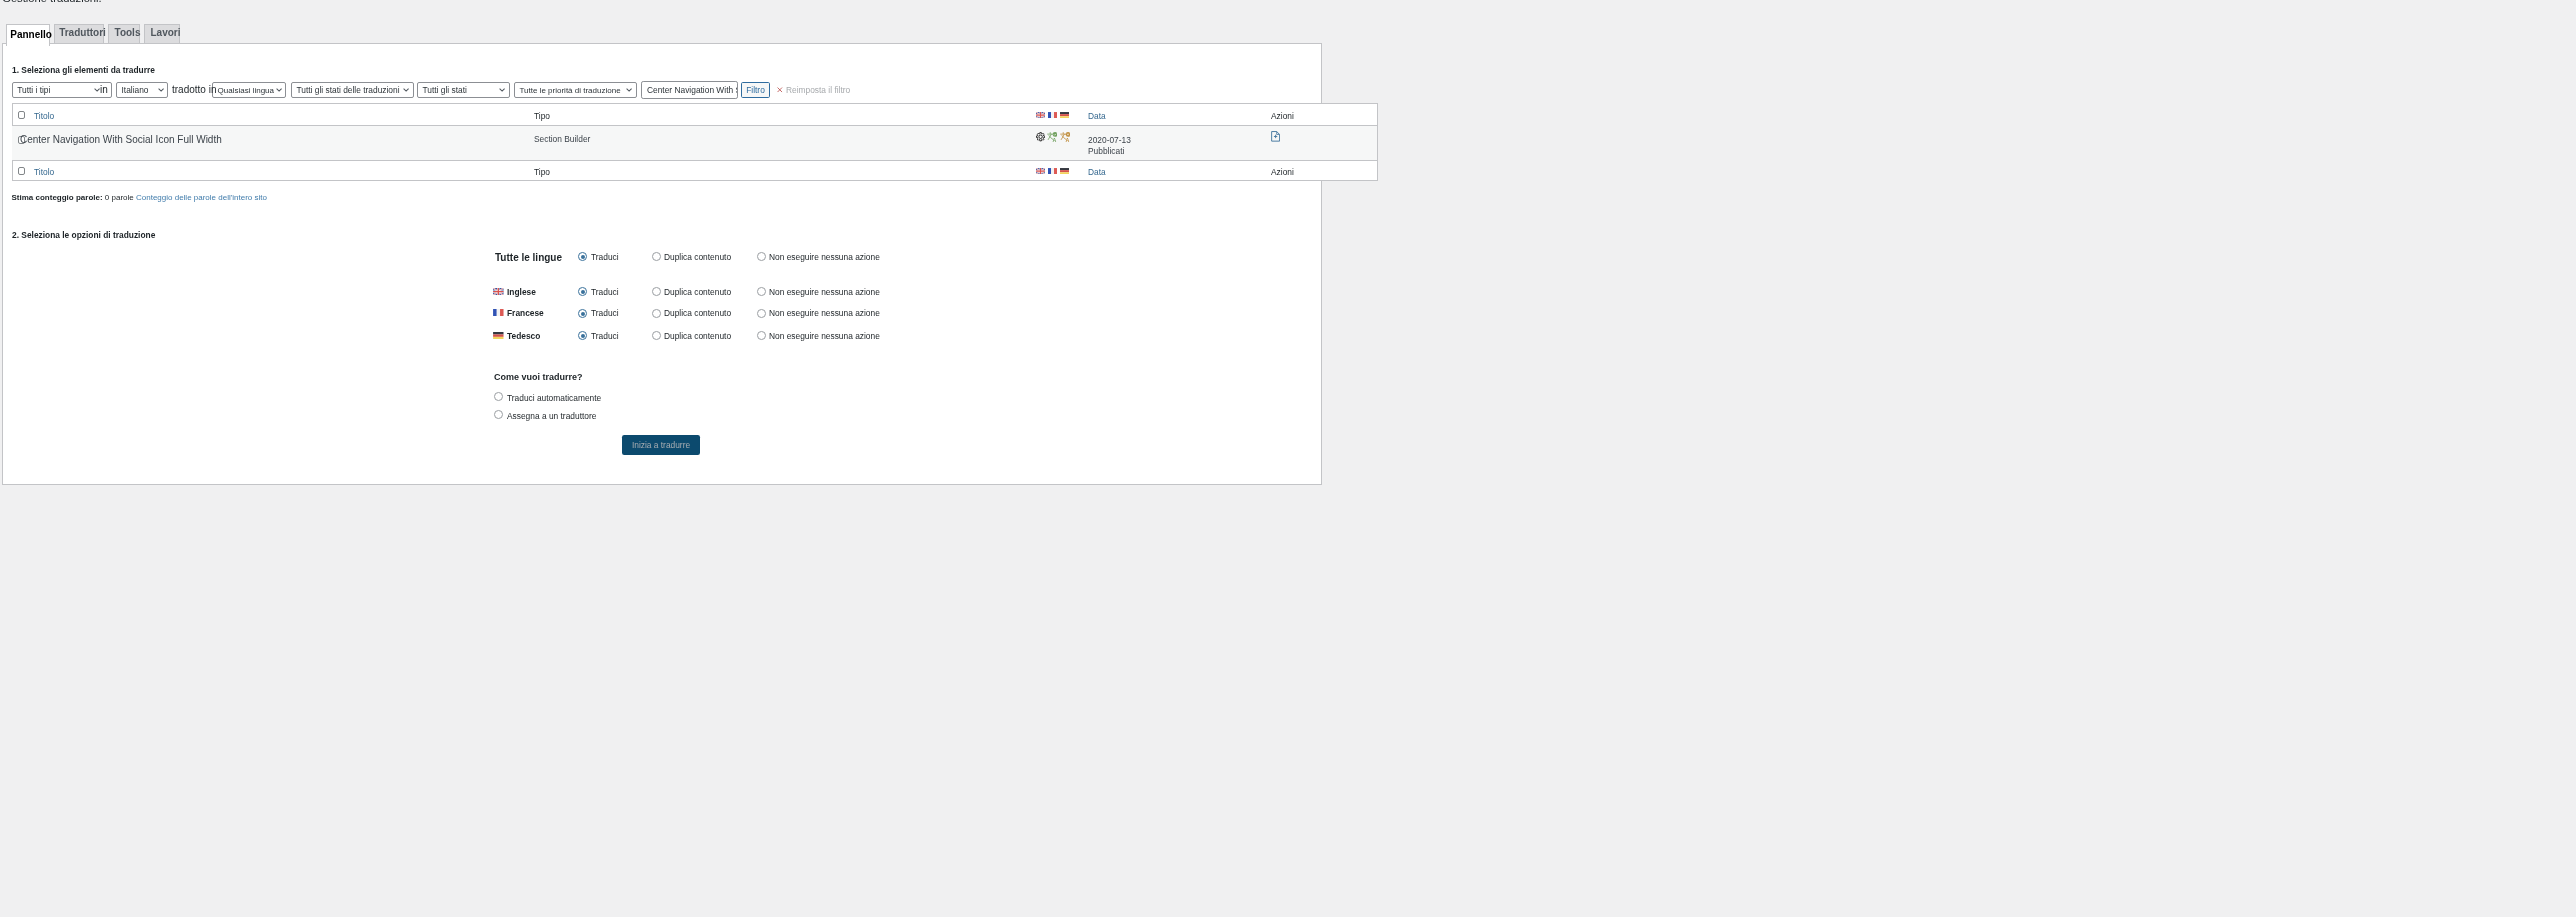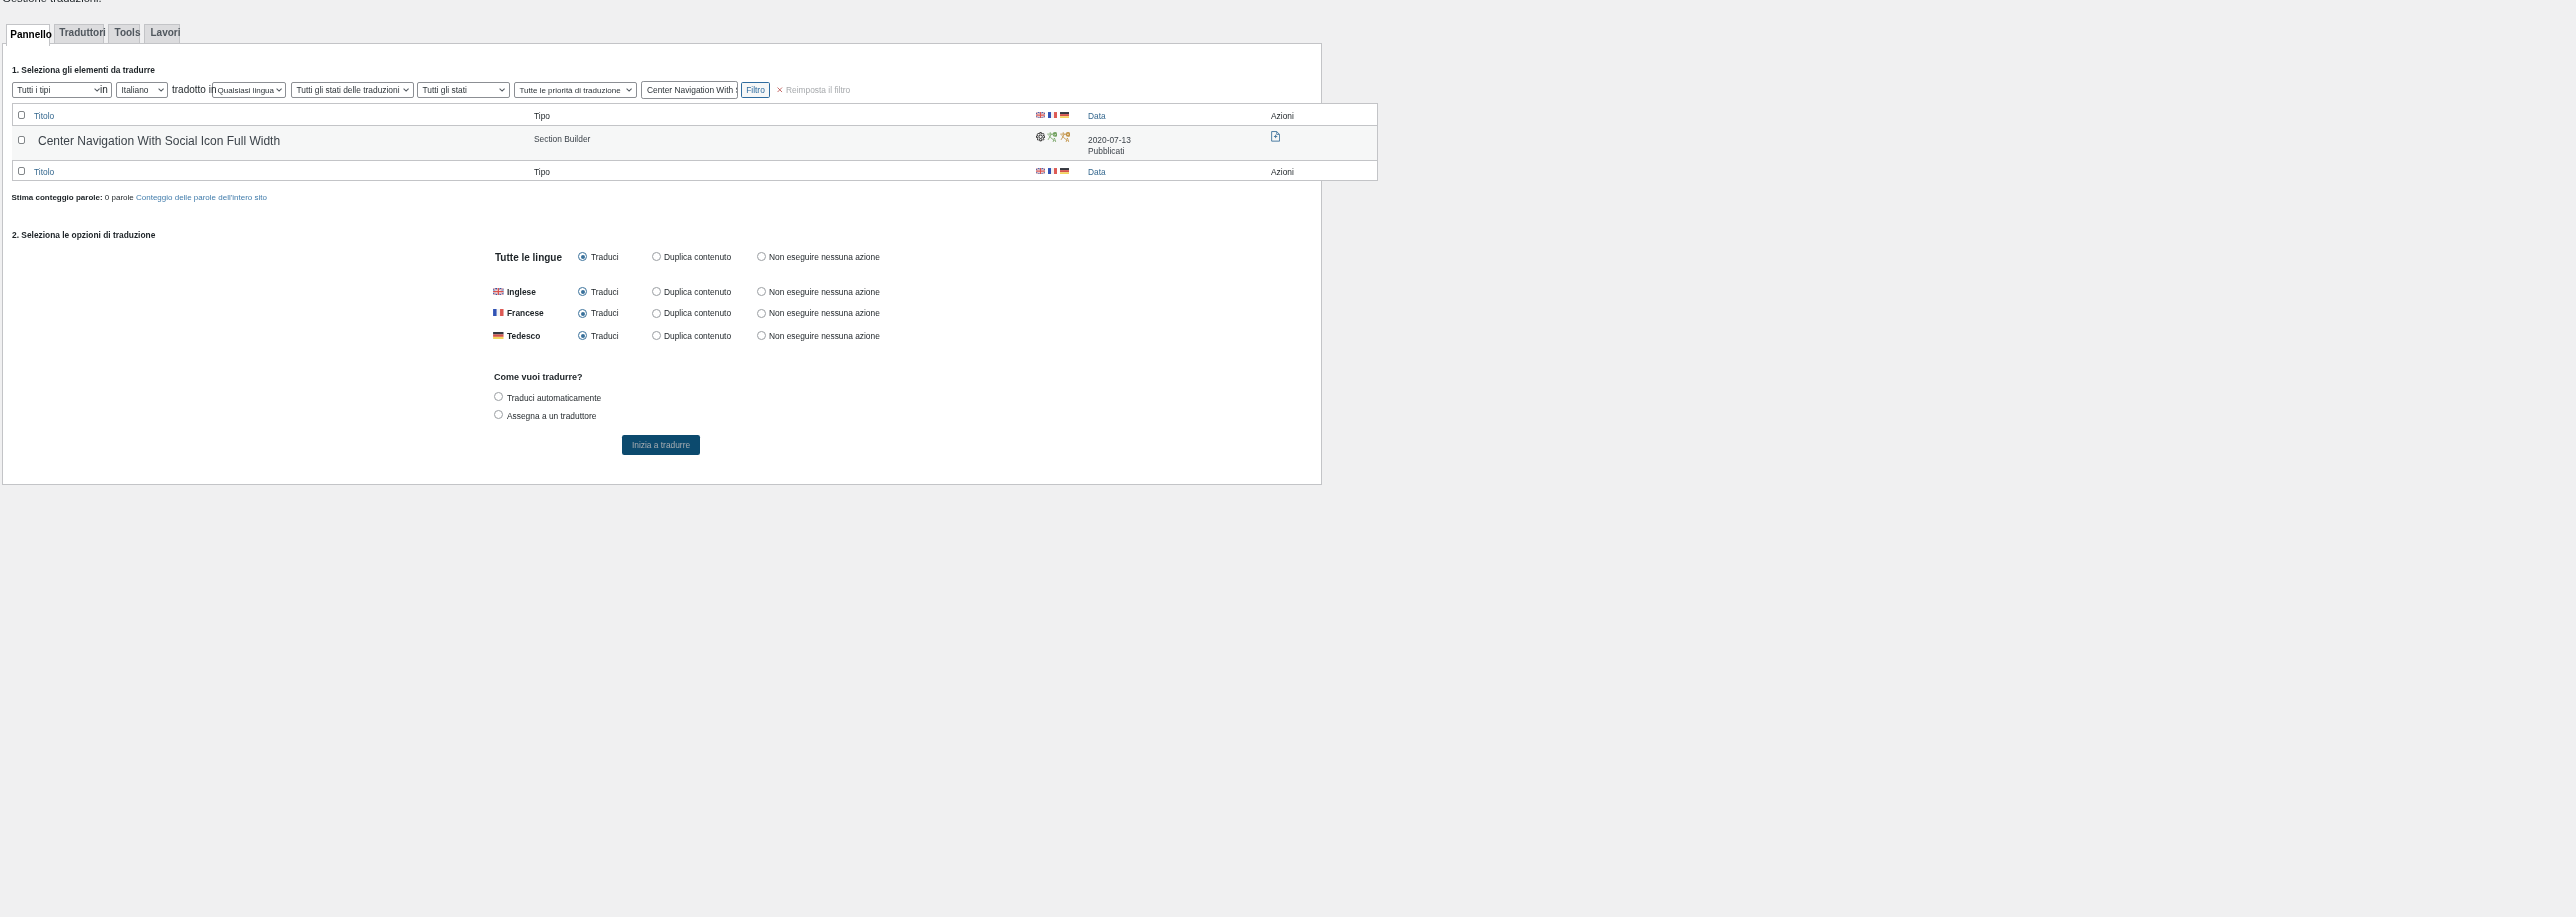--- a/index.html
+++ b/index.html
@@ -52,21 +52,21 @@
   <div class="abs" style="left:11.5px; top:103px; width:1366px; height:78px; background:#fff; border:0.6px solid #c3c4c7;"></div>
   <div class="abs" style="left:12px; top:125px; width:1365px; height:36px; background:#f6f7f7; border-top:0.6px solid #c3c4c7; border-bottom:0.6px solid #c3c4c7;"></div>
 
   <div class="cb" style="left:17.5px; top:111px;"></div>
   <div class="t link" style="left:34px; top:111px; font-size:8.4px;">Titolo</div>
   <div class="t" style="left:534px; top:111px; font-size:8.4px;">Tipo</div>
   <div class="t link" style="left:1088px; top:111px; font-size:8.4px;">Data</div>
   <div class="t" style="left:1271px; top:111px; font-size:8.4px;">Azioni</div>
 
   <div class="cb" style="left:17.5px; top:136px;"></div>
-  <div class="t" style="left:38px; top:134px; font-size:12px; color:#3c434a;">Center Navigation With Social Icon Full Width</div>
+  <div class="t" style="left:20px; top:134px; font-size:10px; color:#3c434a;">Center Navigation With Social Icon Full Width</div>
   <div class="t" style="left:534px; top:134px; font-size:8.4px; color:#3c434a;">Section Builder</div>
   <div class="t" style="left:1088px; top:135px; font-size:8.4px; color:#3c434a;">2020-07-13</div>
   <div class="t" style="left:1088px; top:146px; font-size:8.4px; color:#3c434a;">Pubblicati</div>
 
   <div class="cb" style="left:17.5px; top:167px;"></div>
   <div class="t link" style="left:34px; top:167px; font-size:8.4px;">Titolo</div>
   <div class="t" style="left:534px; top:167px; font-size:8.4px;">Tipo</div>
   <div class="t link" style="left:1088px; top:167px; font-size:8.4px;">Data</div>
   <div class="t" style="left:1271px; top:167px; font-size:8.4px;">Azioni</div>
 

